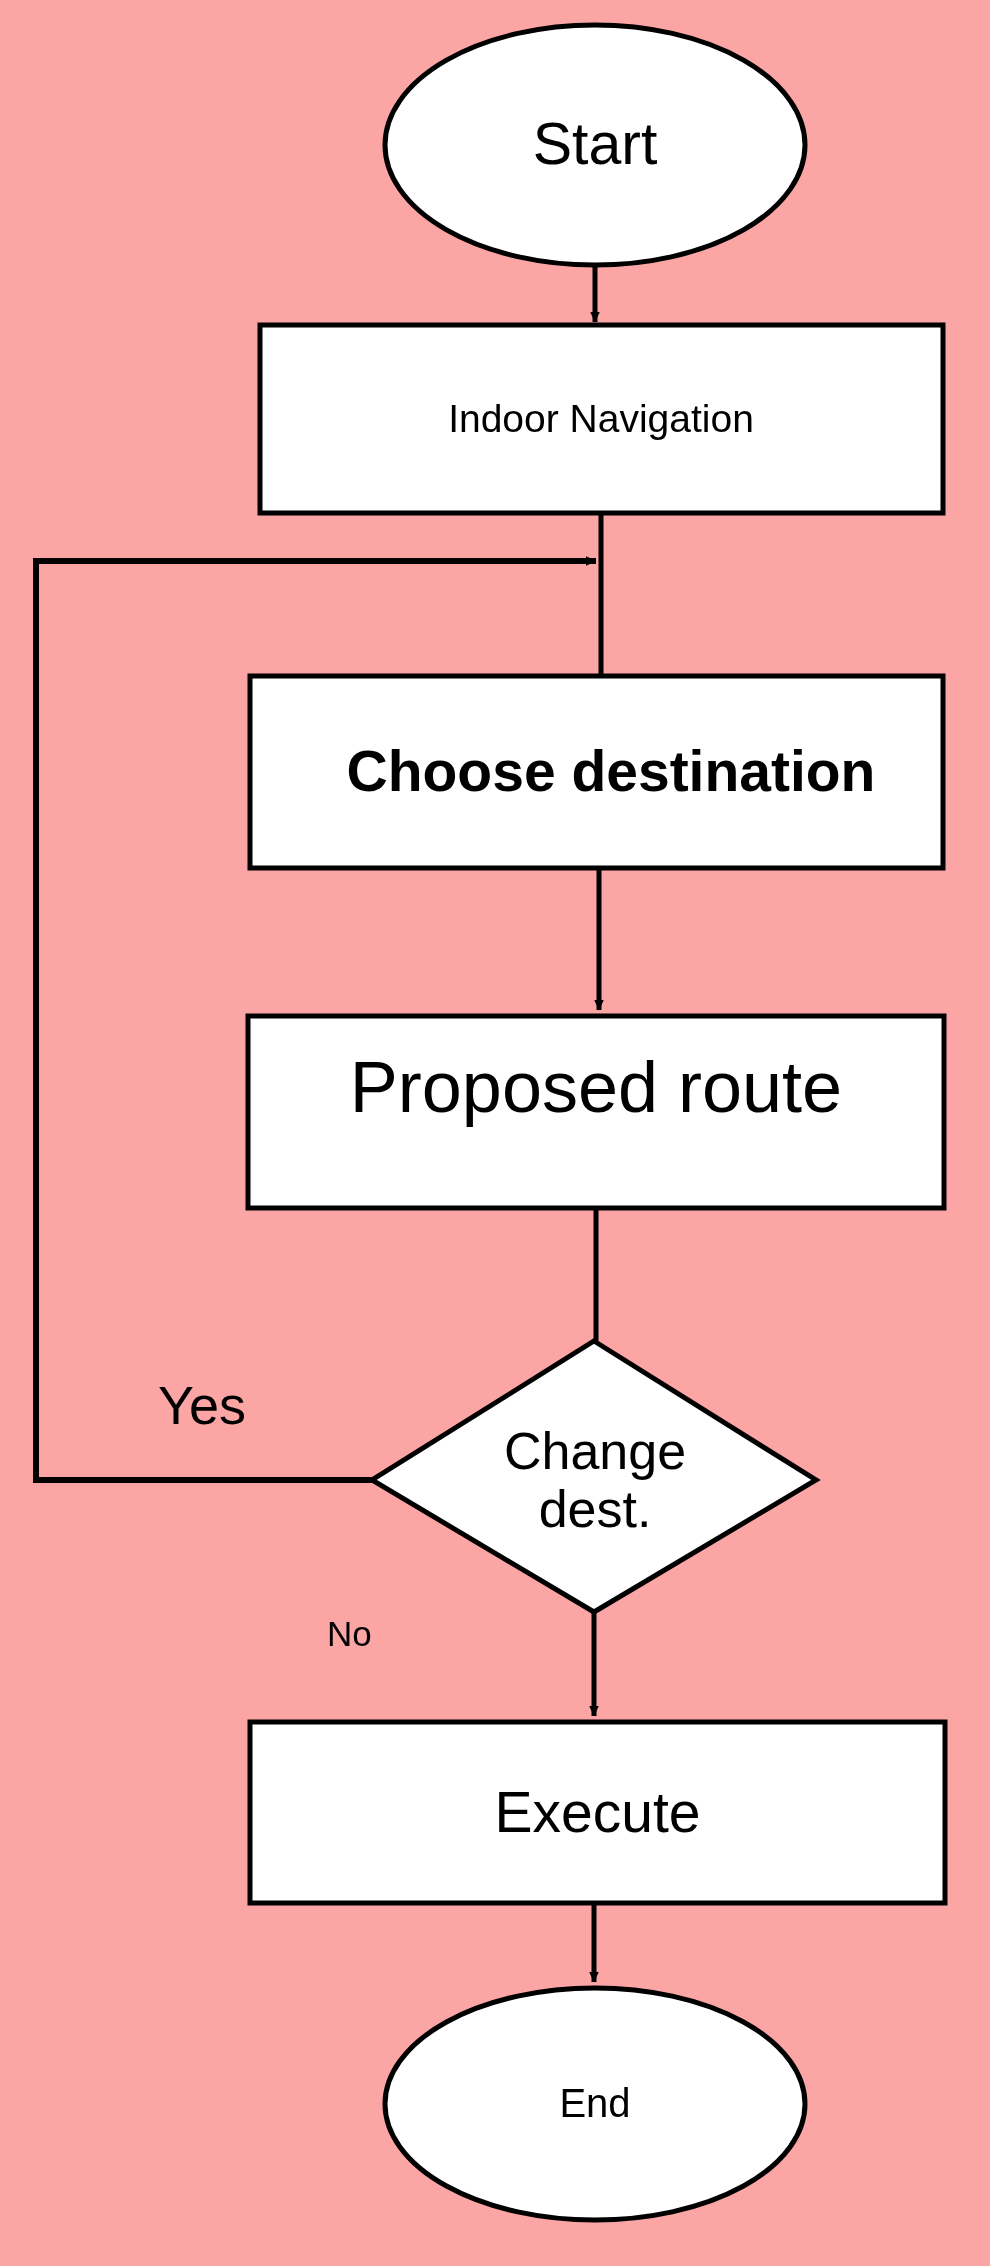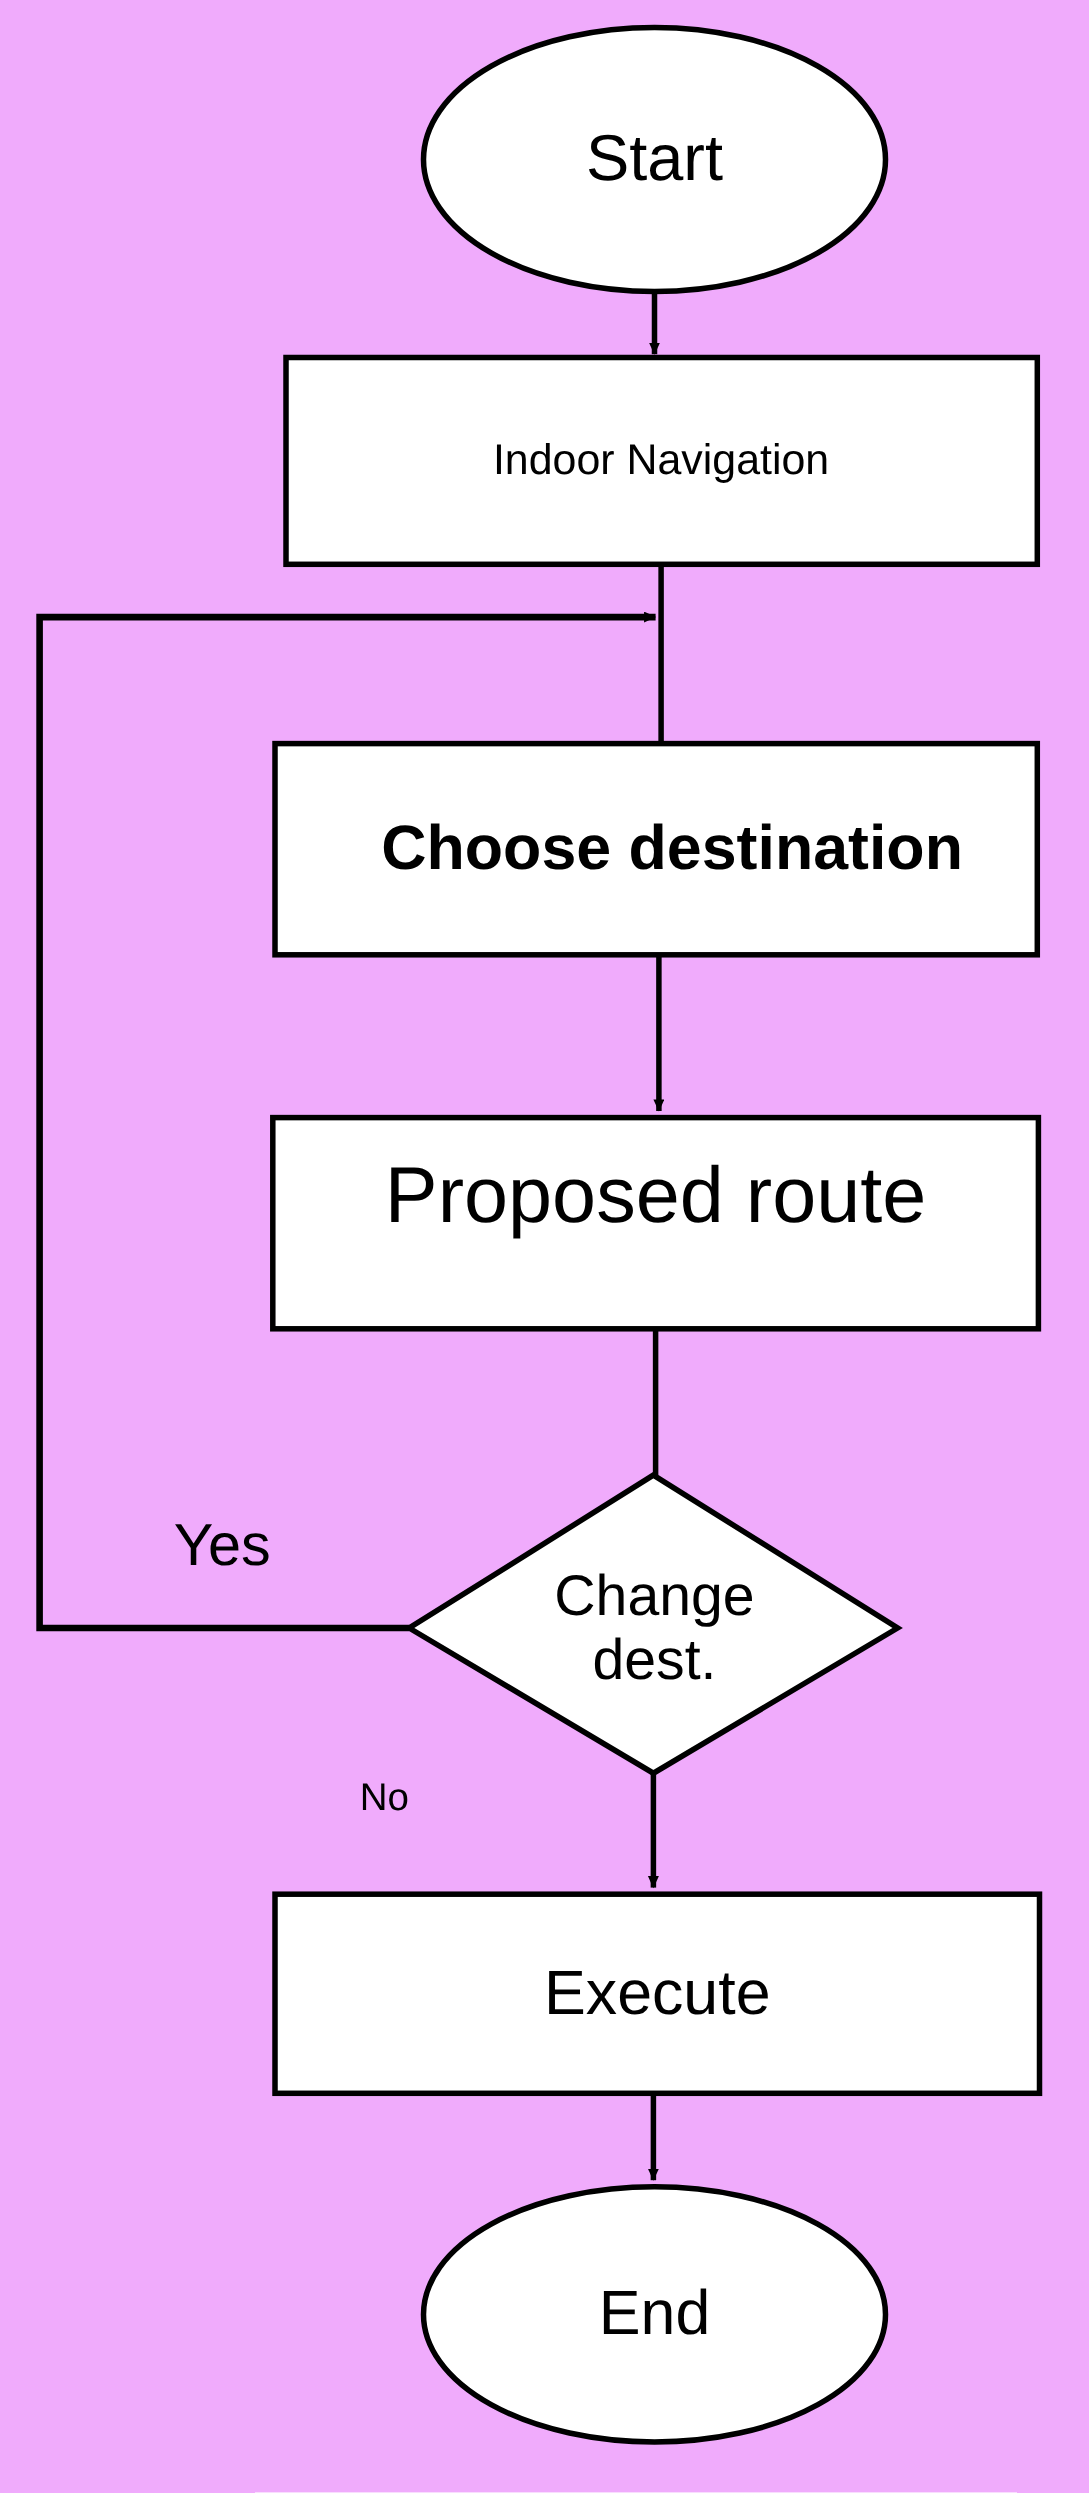--- a/index.html
+++ b/index.html
@@ -7,21 +7,21 @@
     padding: 0;
     background: #ffffff;
   }
   body {
     font-family: "Liberation Sans", sans-serif;
   }
   #flowchart-canvas {
     position: relative;
     width: 990px;
     height: 2266px;
-    background: #f0abfc;
+    background: #fca5a5;
     overflow: hidden;
   }
   #flowchart-svg {
     position: absolute;
     top: 0;
     left: 0;
     width: 990px;
     height: 2266px;
   }
   .node-text {
@@ -71,21 +71,21 @@
     line-height: 1.12;
   }
   
   #text-execute {
     left: 250px; top: 1722px; width: 695px; height: 181px;
     font-size: 57px;
   }
   
   #text-end {
     left: 385px; top: 1988px; width: 420px; height: 232px;
-    font-size: 57px;
+    font-size: 40px;
     text-align: right;
   }
   
   #label-yes {
     left: 158px; top: 1374px;
     font-size: 54px;
   }
   #label-no {
     left: 327px; top: 1614px;
     font-size: 35px;

